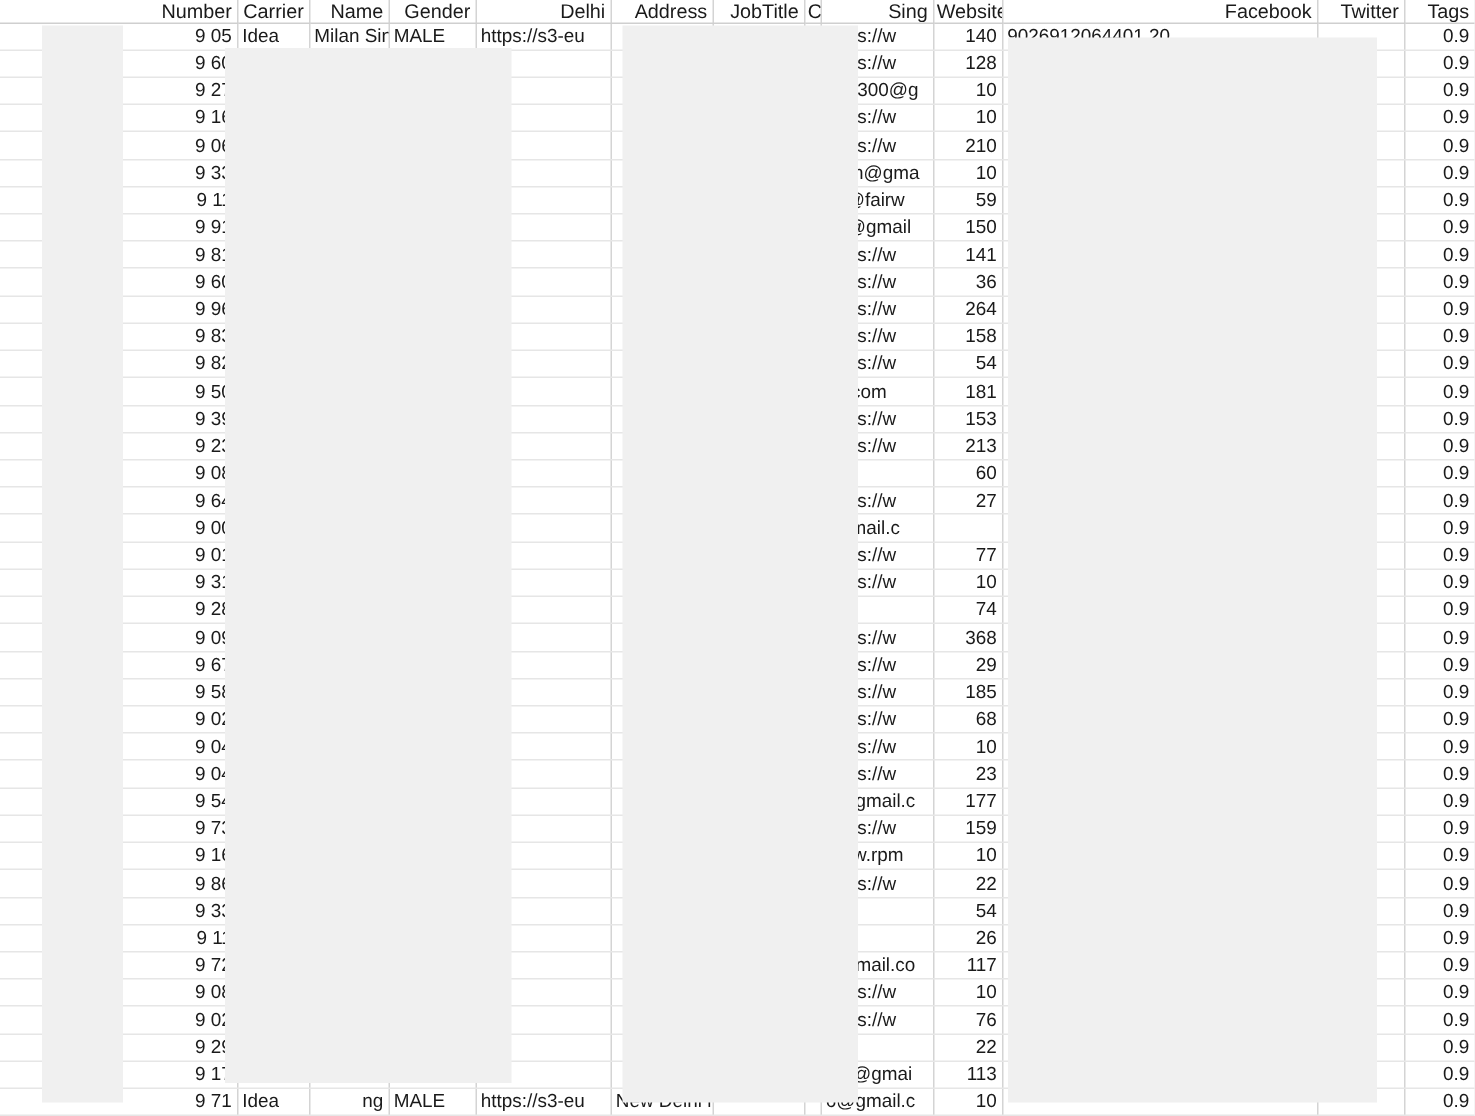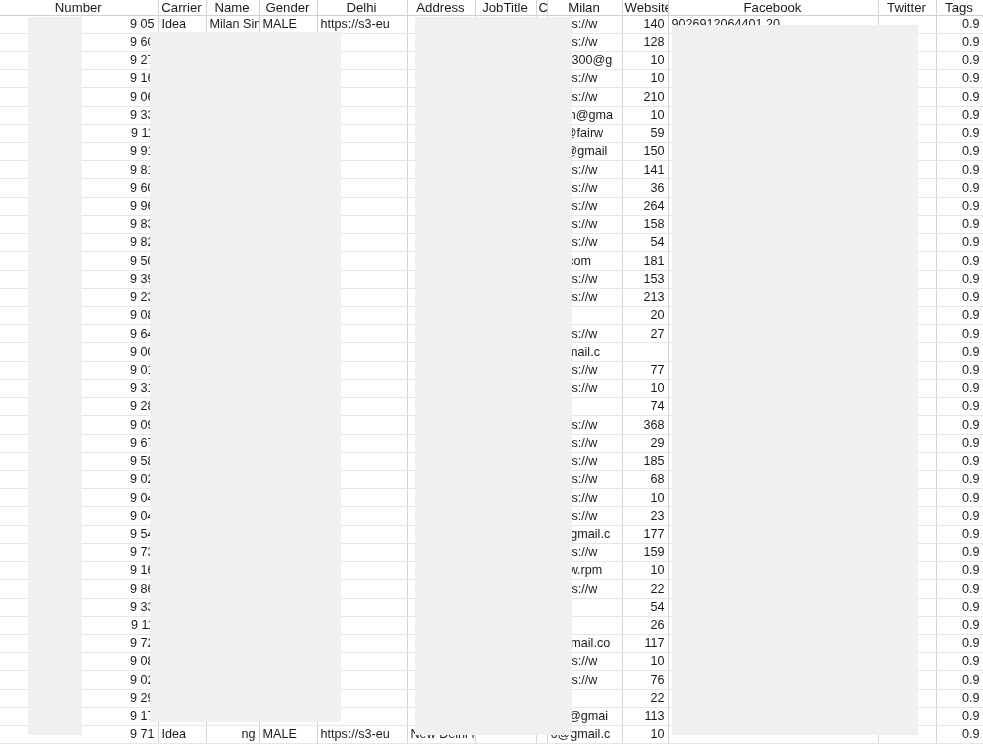--- a/index.html
+++ b/index.html
@@ -30,21 +30,21 @@
     border-right:1px solid #d4d4d4;
     border-bottom:1px solid #e6e6e6;
     box-sizing:border-box;
     vertical-align:middle;
     background:#ffffff;
   }
   table.sheet thead th{
     height:15px;
     font-weight:400;
     font-size:13.2px;
-    text-align:center;
+    text-align:right;
     border-bottom:1px solid #cfcfcf;
     border-right:1px solid #d4d4d4;
     background:#ffffff;
     color:#1a1a1a;
     padding-left:2px;
   }
   td.num{text-align:right;padding-right:4px;}
   td.left{text-align:left;}
   td.right{text-align:right;padding-right:5px;}
   tr.row:last-child td{border-bottom:none;}
@@ -80,21 +80,21 @@
     <thead>
       <tr id="header-row">
           <th>Number</th>
           <th>Carrier</th>
           <th>Name</th>
           <th>Gender</th>
           <th>Delhi</th>
           <th>Address</th>
           <th>JobTitle</th>
           <th>CompanyName</th>
-          <th>Milan</th>
+          <th>Sing</th>
           <th>Website</th>
           <th>Facebook</th>
           <th>Twitter</th>
           <th>Tags</th>
         </tr>
     </thead>
     <tbody id="table-body">
         <tr class="row">
           <td class="num">9                    05</td>
           <td class="left">Idea</td>
@@ -338,21 +338,21 @@
         <tr class="row">
           <td class="num">9                    08</td>
           <td class="left">Idea</td>
           <td class="right">a S</td>
           <td class="left"></td>
           <td class="left">h</td>
           <td class="right">hi in</td>
           <td class="left"></td>
           <td class="left"></td>
           <td class="left"></td>
-          <td class="num">20</td>
+          <td class="num">60</td>
           <td class="left"></td>
           <td class="left"></td>
           <td class="right">0.9</td>
         </tr>
         <tr class="row">
           <td class="num">9                    64</td>
           <td class="left">Idea</td>
           <td class="right">as</td>
           <td class="left"></td>
           <td class="left">h</td>

